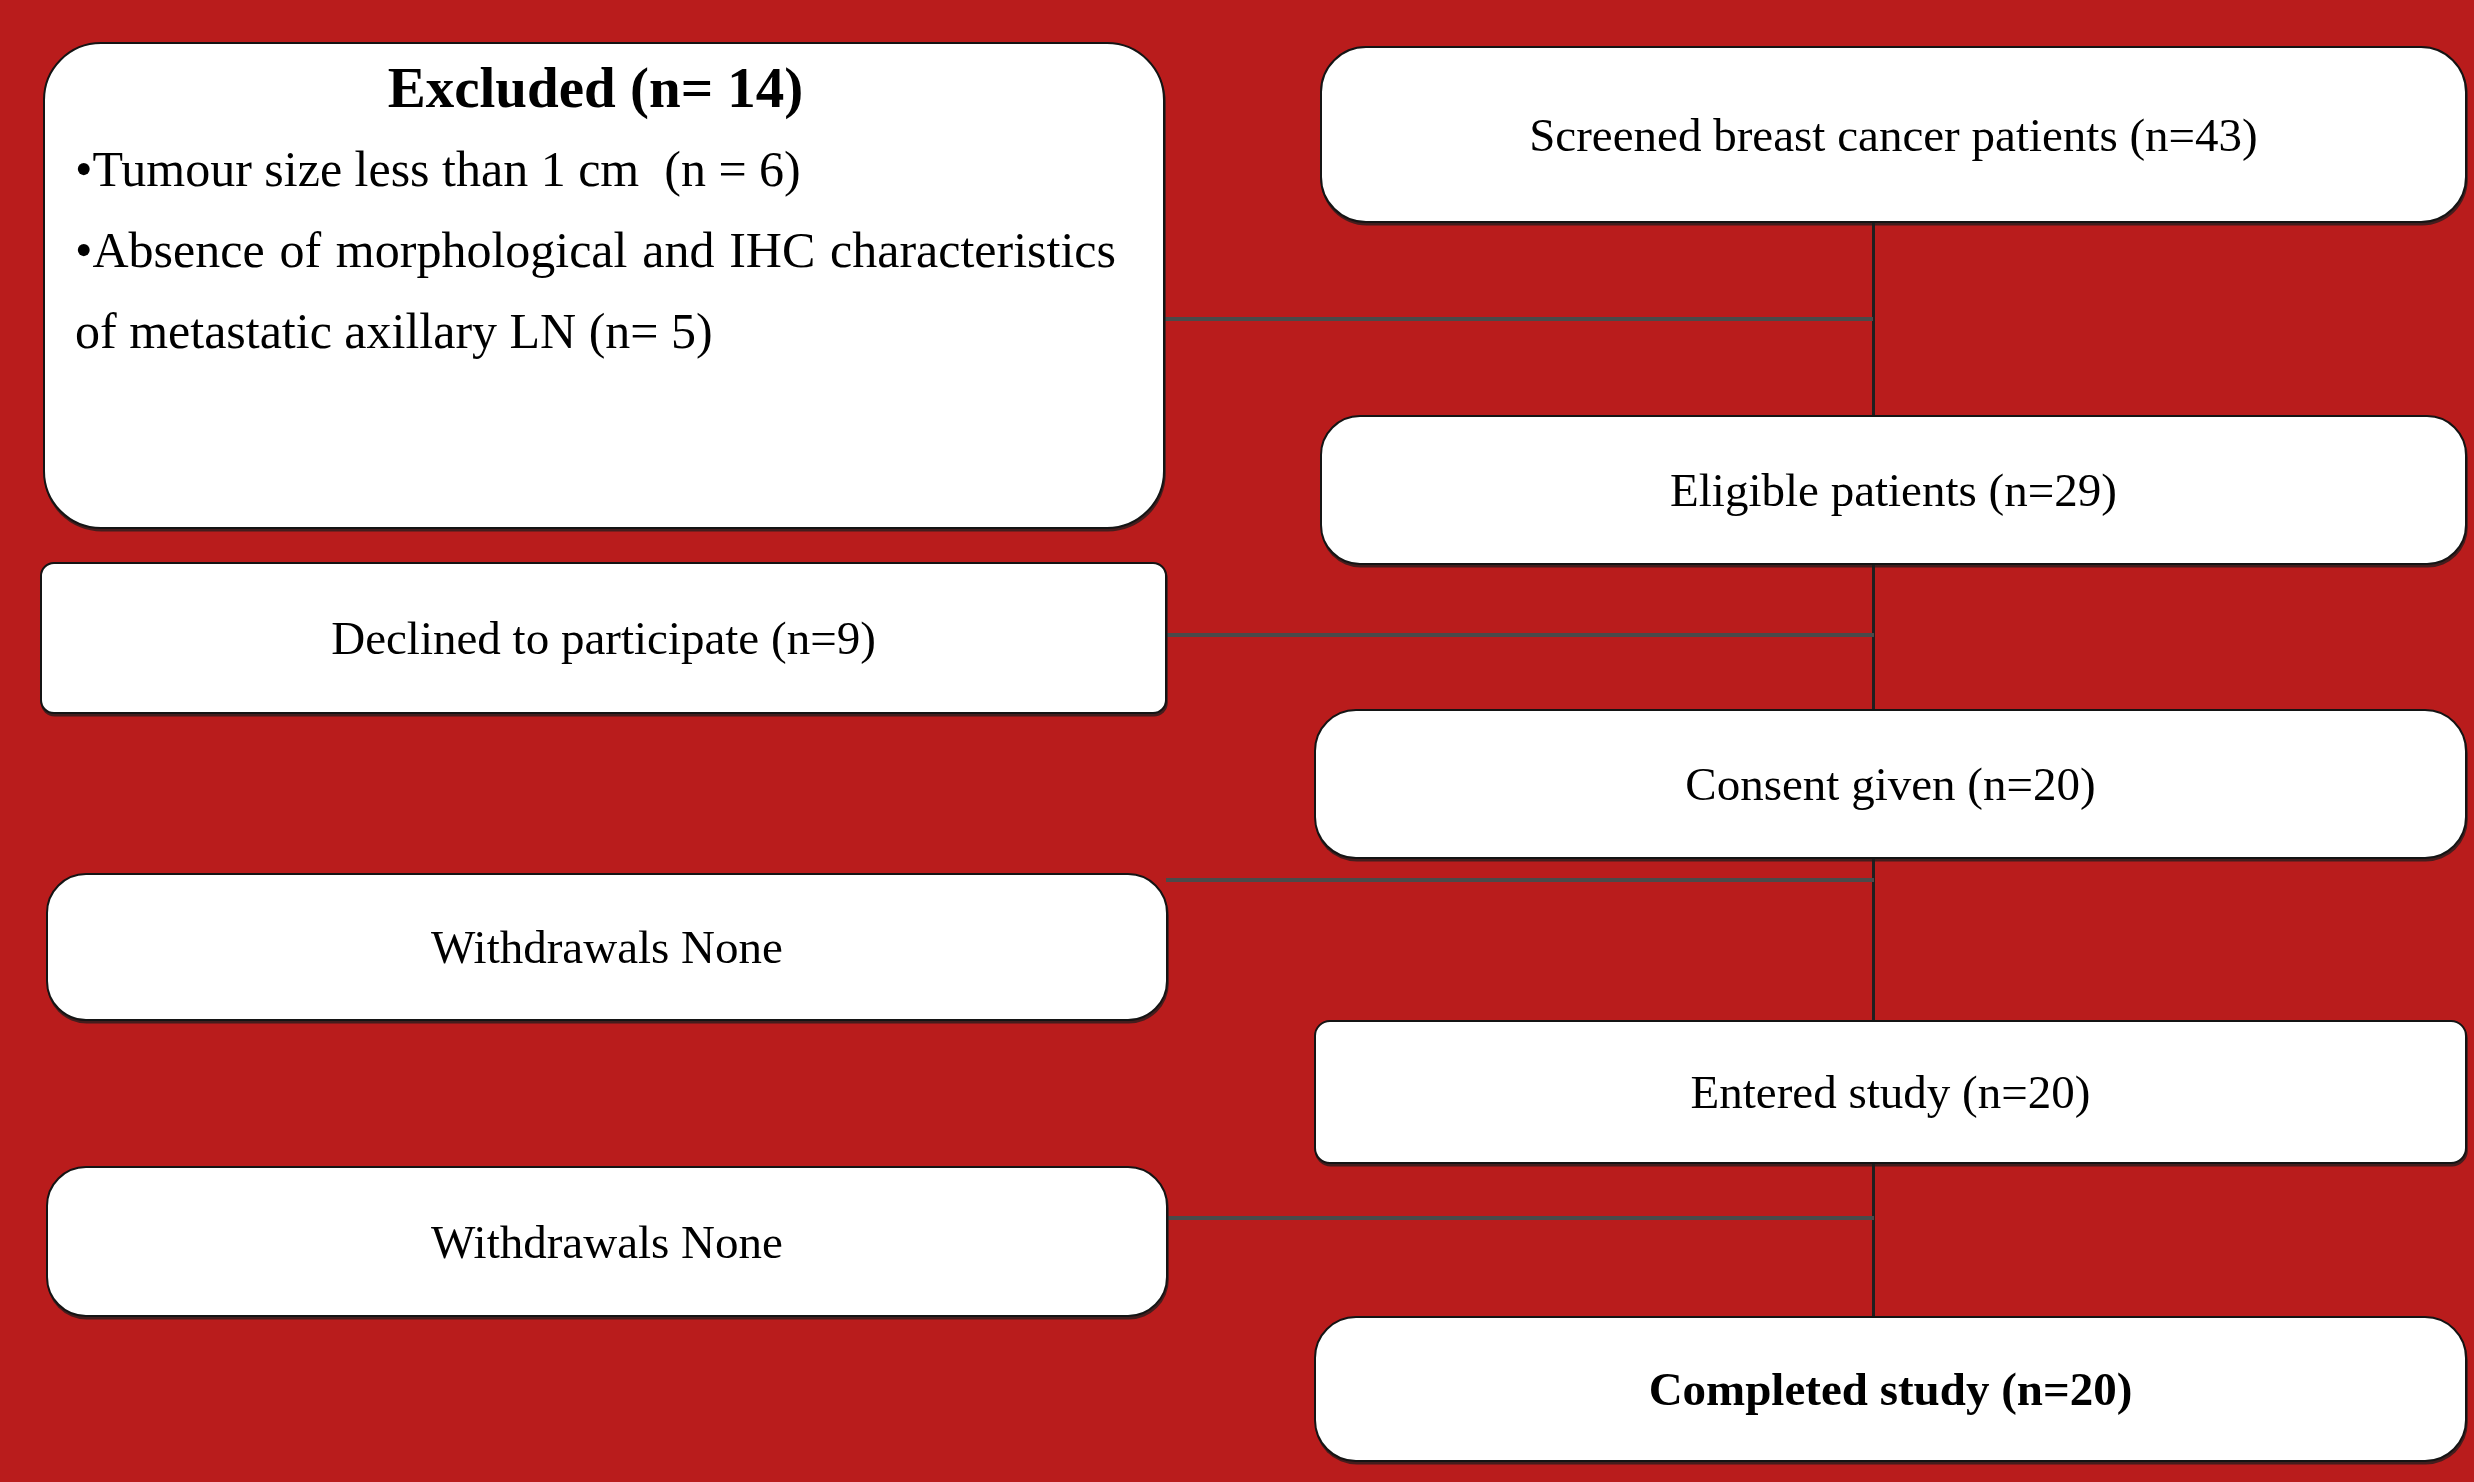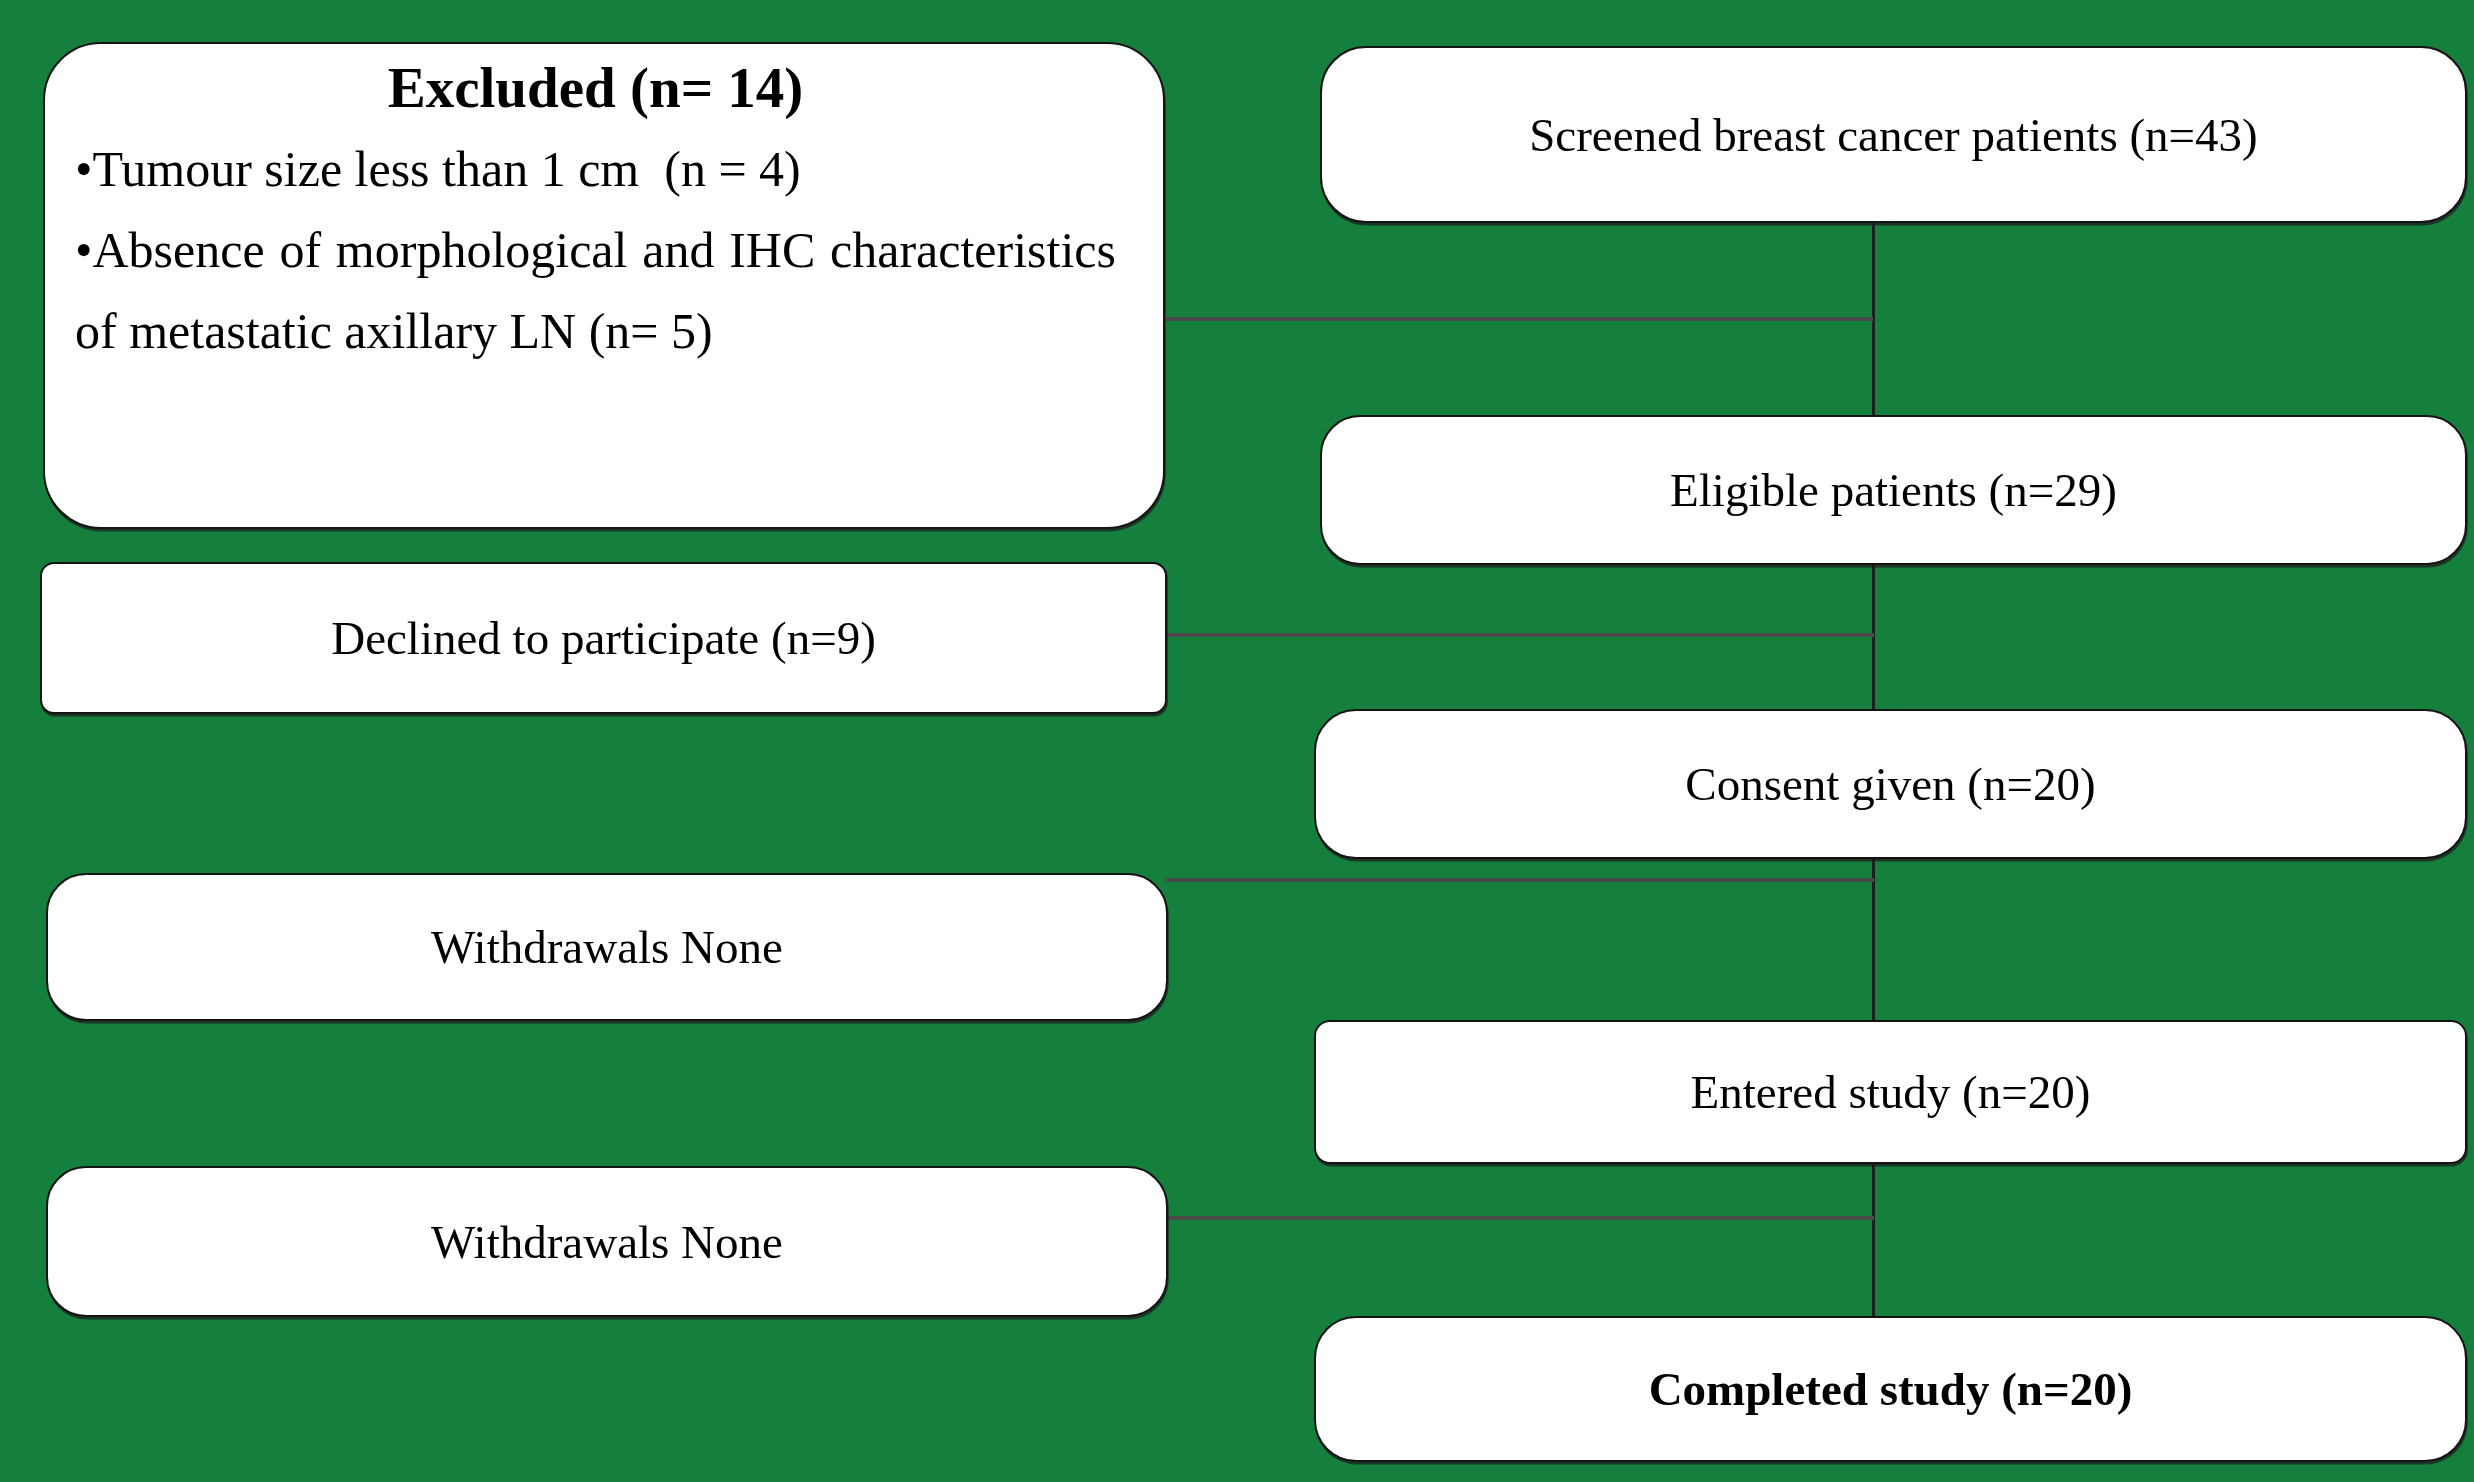--- a/index.html
+++ b/index.html
@@ -4,21 +4,21 @@
 <style>
   html, body {
     margin: 0;
     padding: 0;
     background: #ffffff;
   }
   .canvas {
     position: relative;
     width: 2475px;
     height: 1482px;
-    background: #15803d;
+    background: #b91c1c;
     font-family: "Liberation Serif", "DejaVu Serif", serif;
     color: #000000;
     overflow: hidden;
   }
   .box {
     position: absolute;
     box-sizing: border-box;
     background: #ffffff;
     border: 2.5px solid #141414;
     box-shadow: 0.8px 2.5px 0 rgba(30,30,30,0.75);
@@ -89,21 +89,21 @@
 <div class="canvas">
 
   <div class="vline main"></div>
   <div class="hline h1"></div>
   <div class="hline h2"></div>
   <div class="hline h3"></div>
   <div class="hline h4"></div>
 
   <div class="box excluded">
     <div class="excluded-title">Excluded (n= 14)</div>
-    <div class="bullet"><span class="dot">•</span><span>Tumour size less than 1 cm  (n = 4)</span></div>
+    <div class="bullet"><span class="dot">•</span><span>Tumour size less than 1 cm  (n = 6)</span></div>
     <div class="bullet"><span class="dot">•</span><span>Absence of morphological and IHC characteristics of metastatic axillary LN (n= 5)</span></div>
   </div>
 
   <div class="box single screened">
     <span>Screened breast cancer patients (n=43)</span>
   </div>
   <div class="box single eligible">
     <span>Eligible patients (n=29)</span>
   </div>
   <div class="box single consent">

